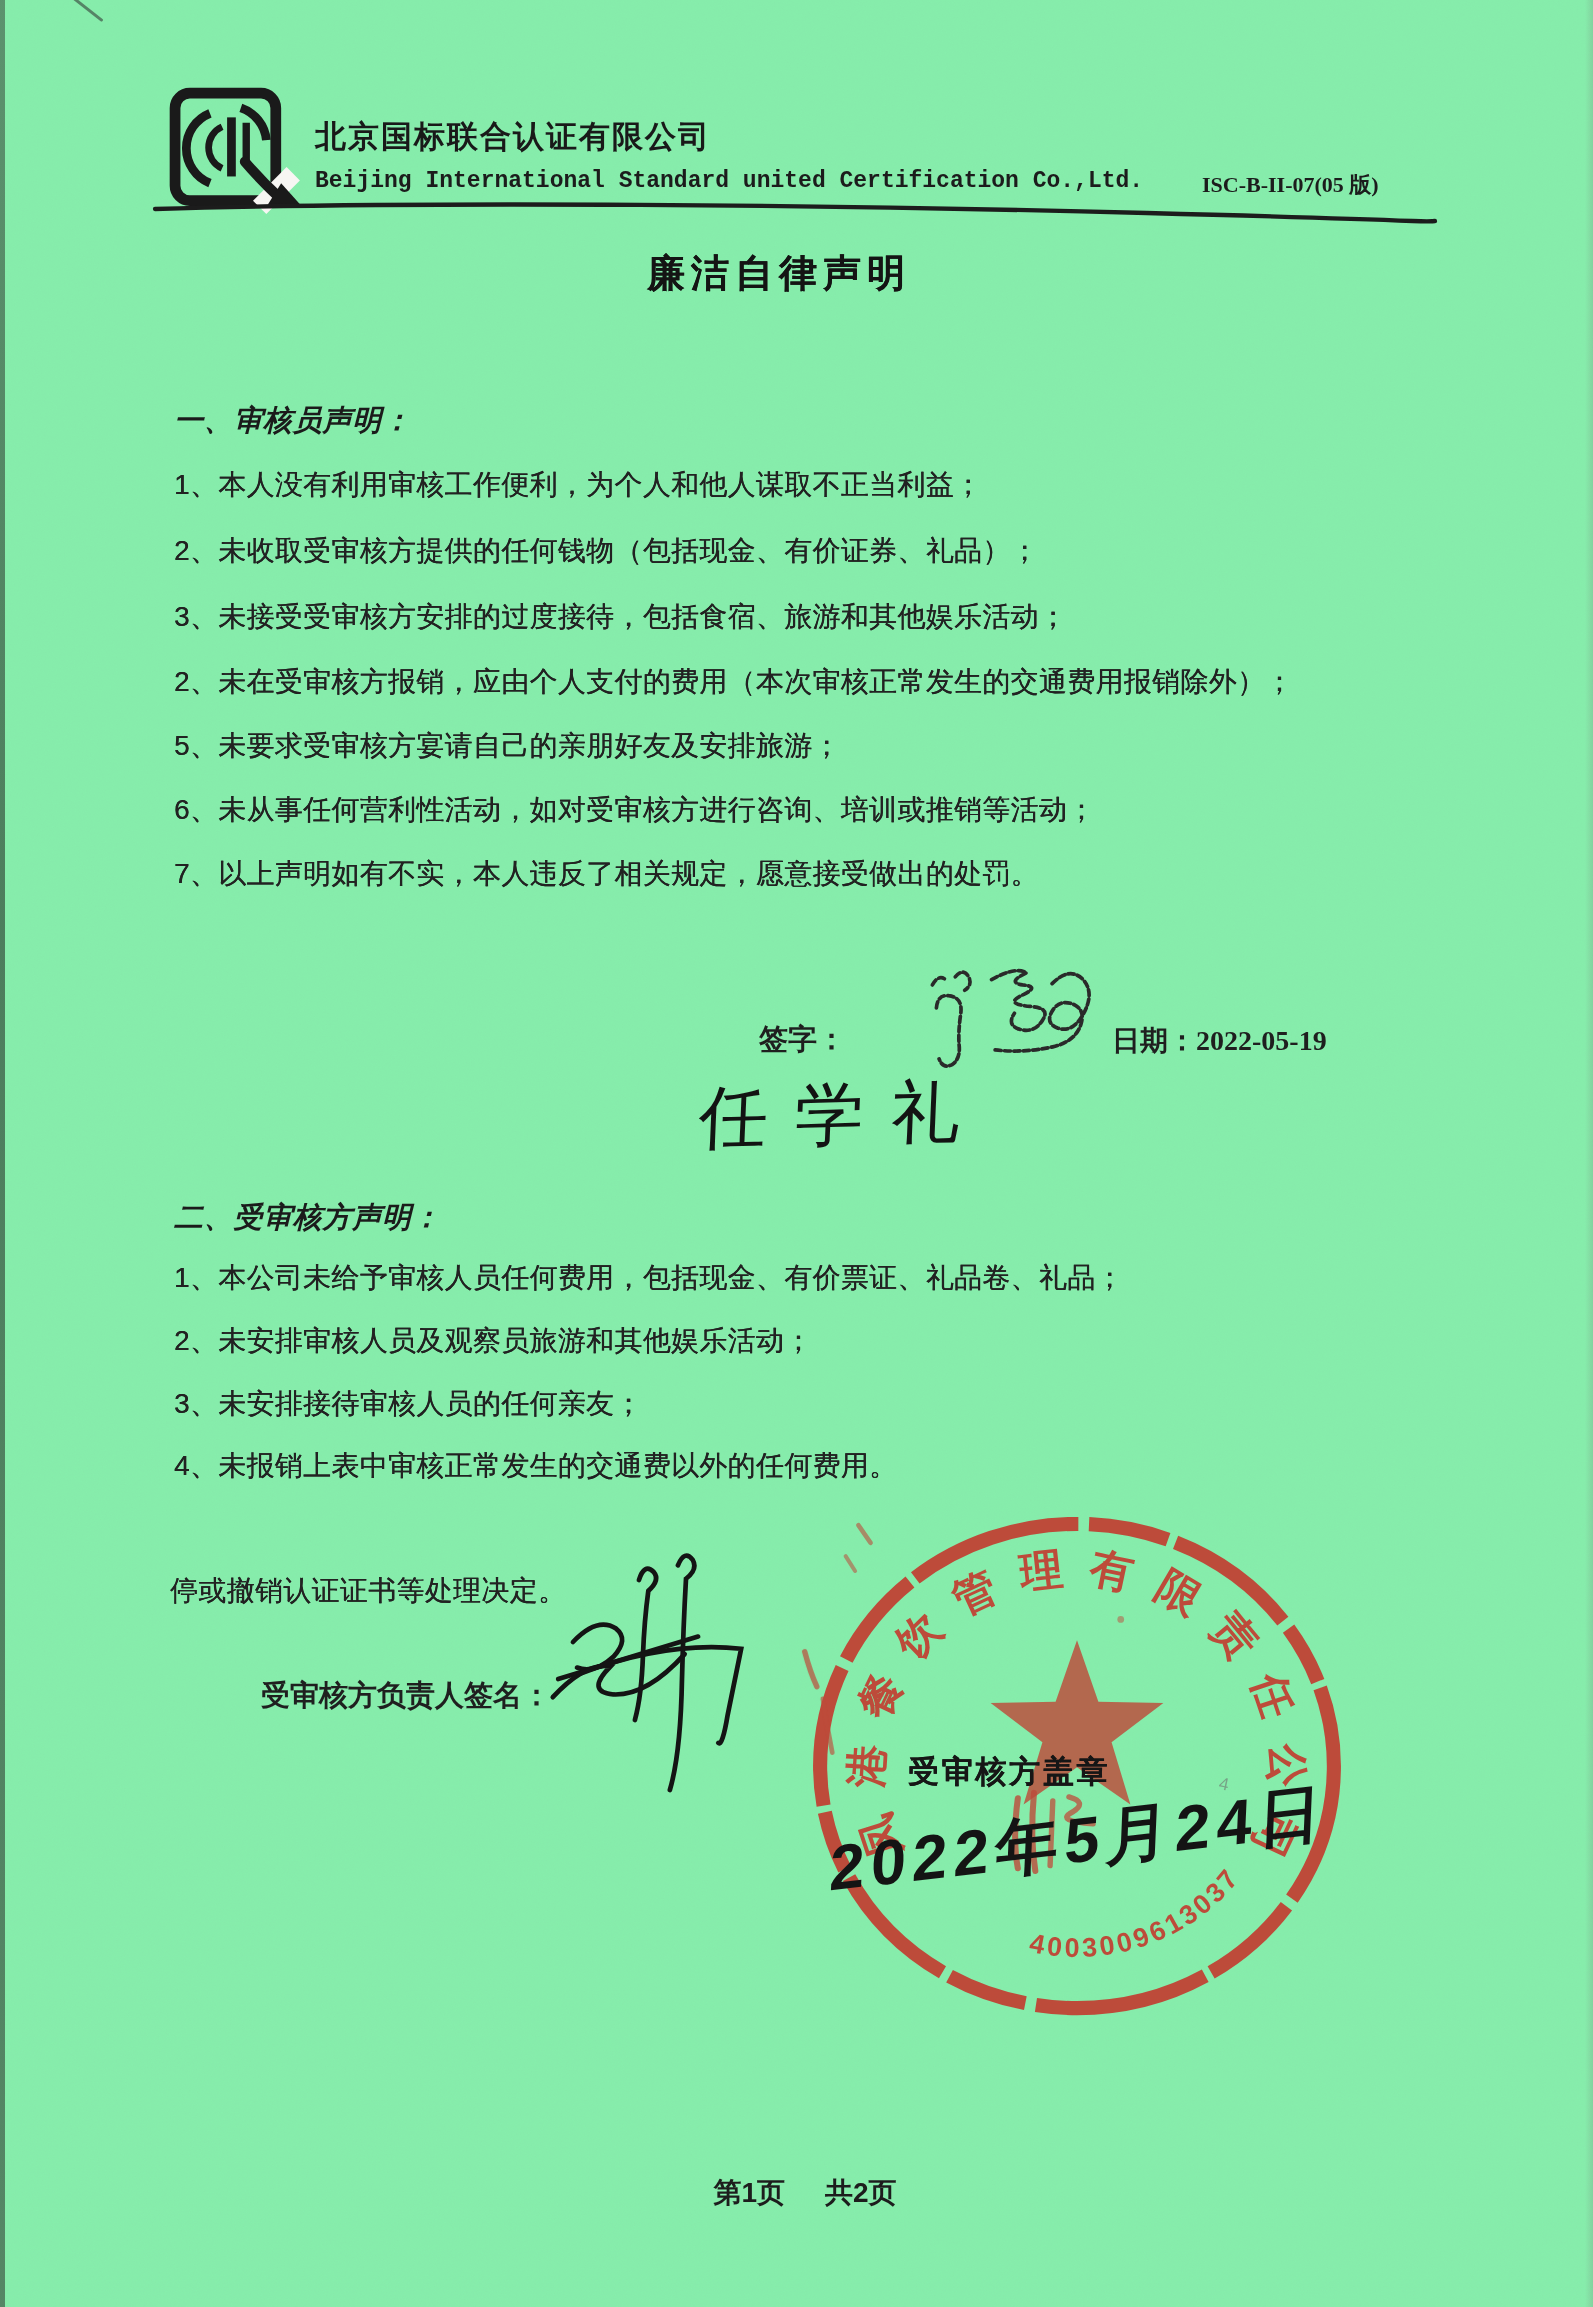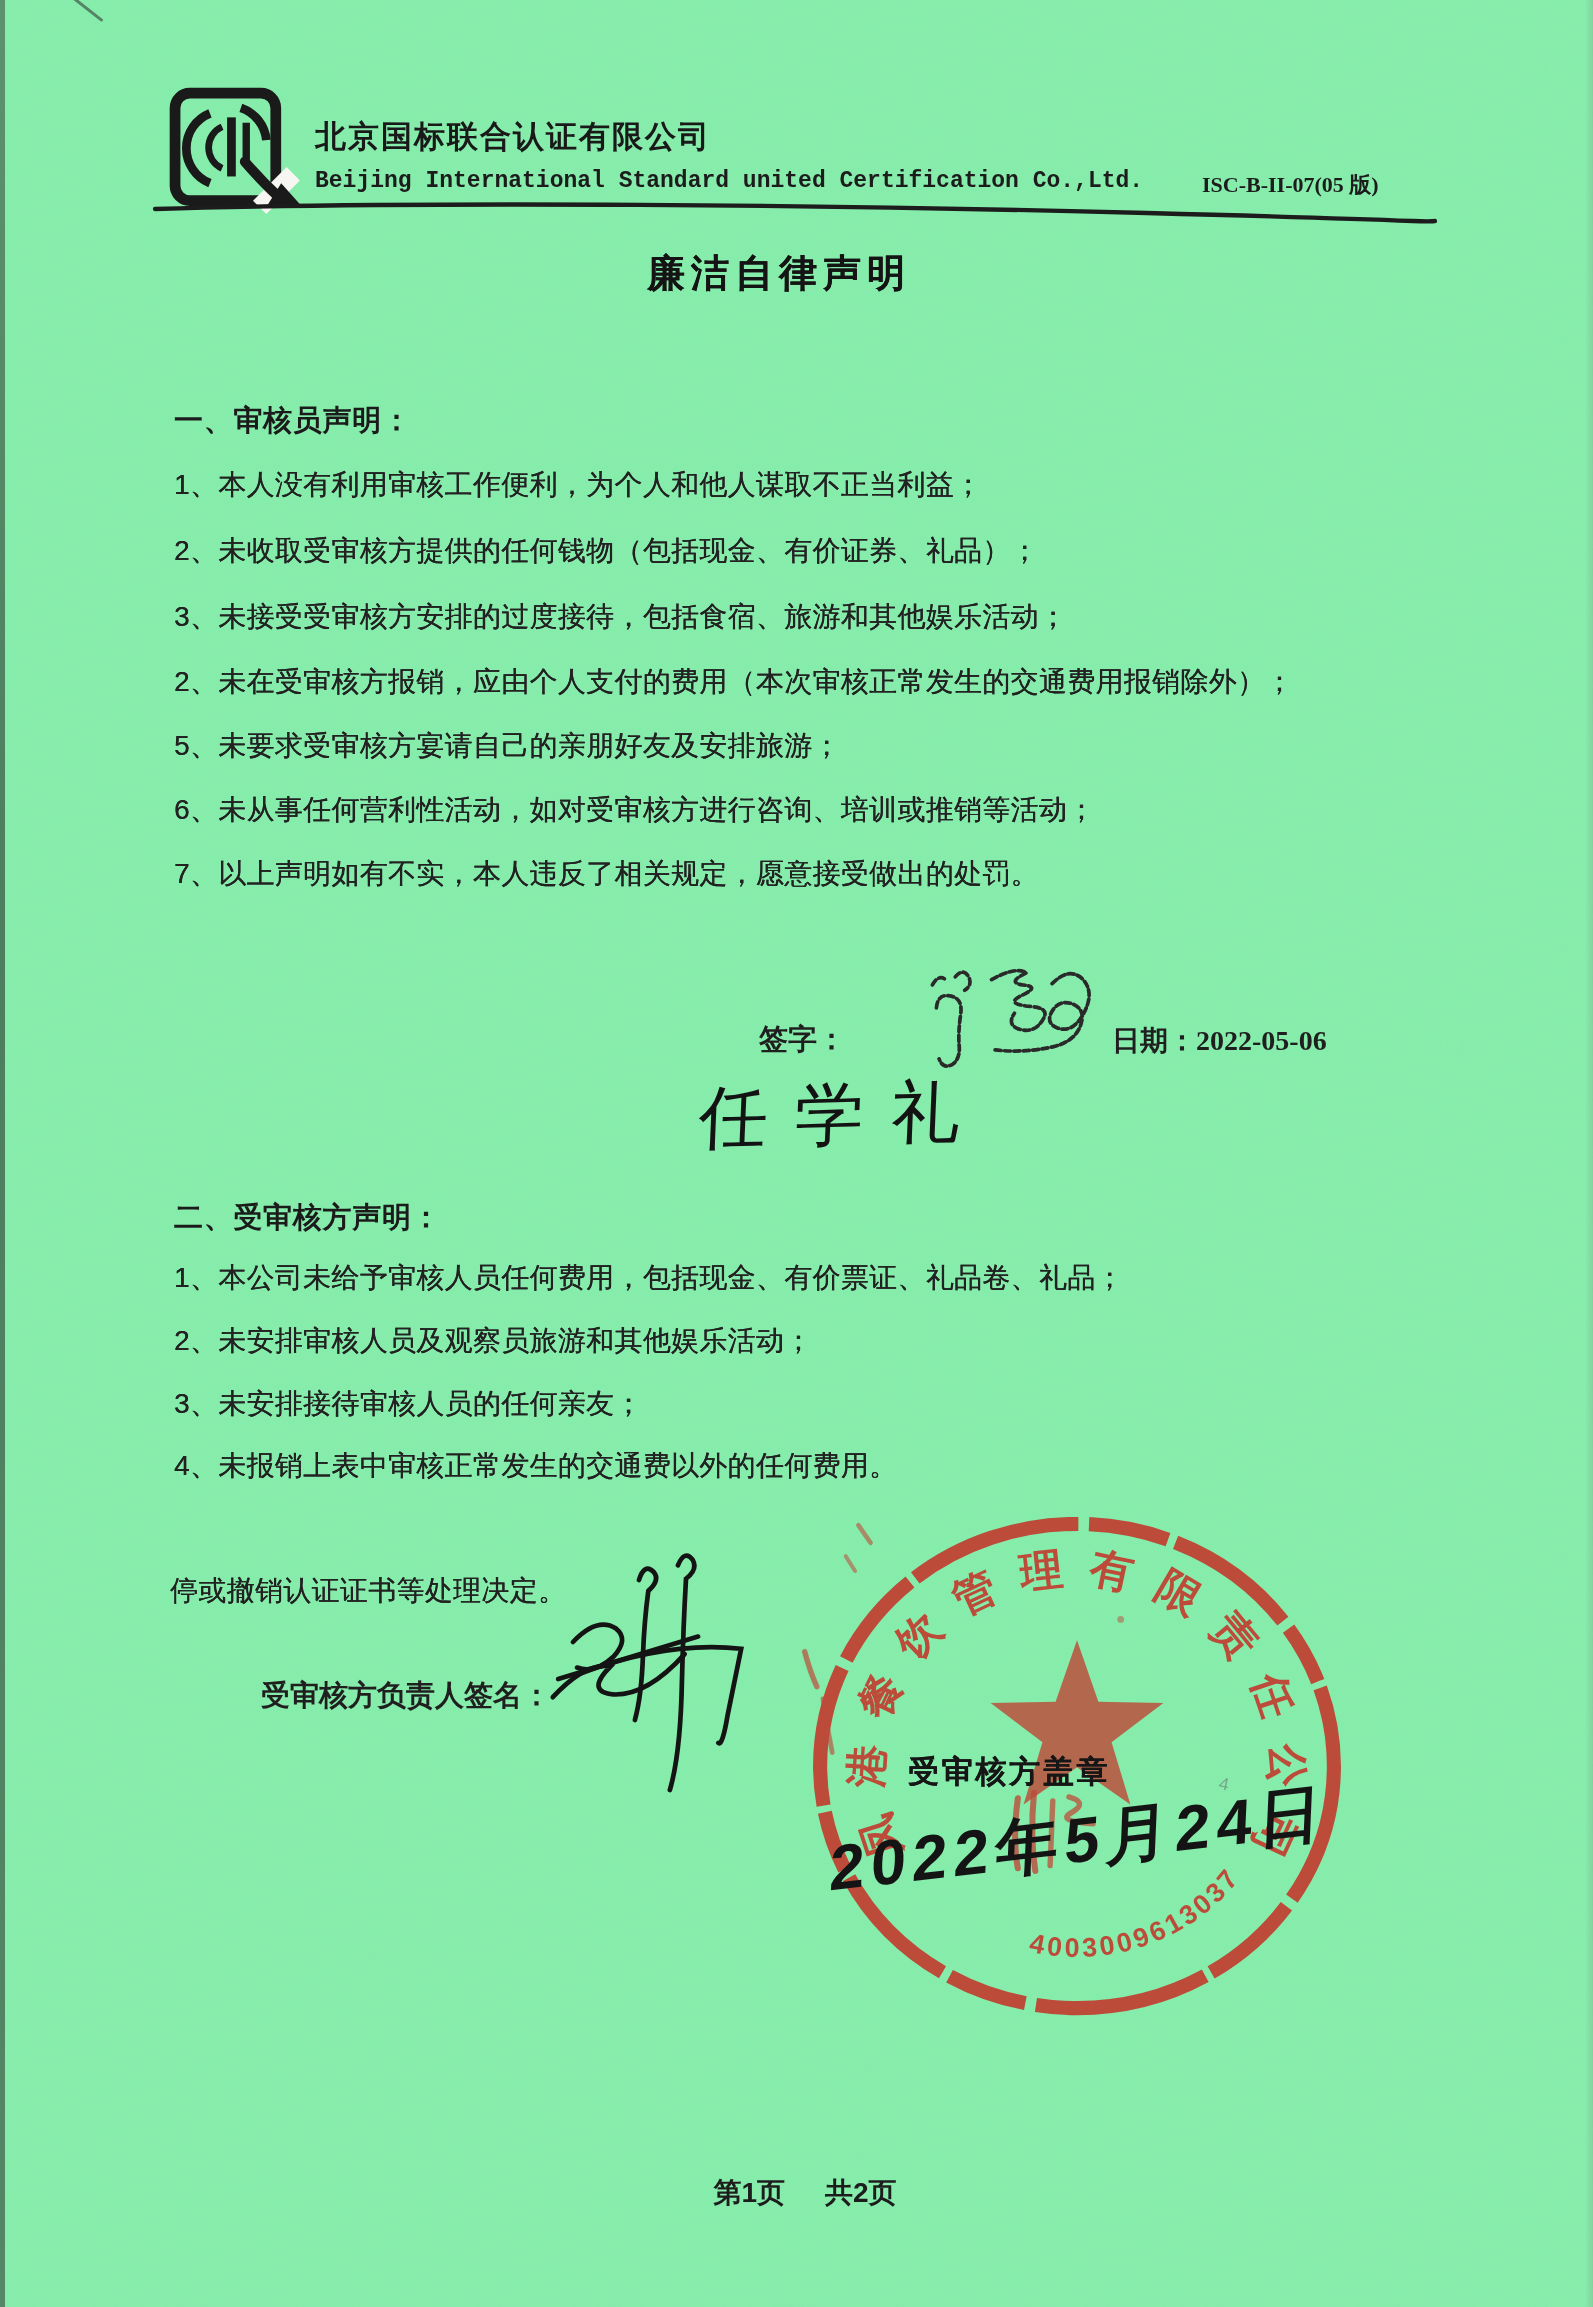--- a/index.html
+++ b/index.html
@@ -14,21 +14,21 @@
   }
   .abs{position:absolute;}
   .thick{text-shadow:0.3px 0 0 currentColor;text-align:center;}
   
   .company-cn{left:315px;top:116px;font-size:31px;font-weight:700;letter-spacing:2px;color:#191919;}
   .company-en{left:315px;top:168px;font-size:23px;font-family:"Liberation Mono", monospace;font-weight:700;color:#1c1c1c;letter-spacing:0px;}
   .doc-code{left:1202px;top:170px;font-size:22px;font-family:"Liberation Serif", serif;font-weight:600;color:#1c1c1c;}
   
   .doc-title{left:779px;top:248px;transform:translateX(-50%);font-size:38px;font-weight:800;letter-spacing:6px;color:#141414;}
   
-  .h-sec{font-size:29px;font-weight:700;color:#1b1b1b;letter-spacing:0.7px;}
+  .h-sec{font-size:29px;font-weight:700;color:#1b1b1b;letter-spacing:0.7px;font-style:italic;}
   .body-line{font-size:28px;color:#222;letter-spacing:0.3px;white-space:nowrap;}
   
   .sign-label{left:759px;top:1020px;font-size:29px;font-weight:700;text-align:center;}
   .date-row{left:1112px;top:1022px;font-size:28px;font-weight:700;}
   .date-val{font-family:"Liberation Serif", serif;font-weight:600;}
   .hand-name{
     left:699px;top:1069px;font-size:69px;font-weight:500;color:#131313;
     letter-spacing:27px;transform:rotate(-1.6deg) skewX(-4deg);white-space:nowrap;
   }
   .signer-label{left:261px;top:1676px;font-size:29px;font-weight:700;}
@@ -100,21 +100,21 @@
     <g fill="none" stroke="#2a2a2a" stroke-width="5.5" stroke-linecap="round" stroke-dasharray="9 5">
       <path d="M 30,46 q 10,-18 22,-6"></path>
       <path d="M 64,34 q 12,-14 20,0 q 6,12 -6,20"></path>
       <path d="M 36,80 q 2,-20 18,-18 q 22,2 18,28 q -4,28 -2,48 q 1,18 -10,26 q -14,8 -20,-8"></path>
       <path d="M 118,38 q 36,-20 52,-10 q -30,14 -6,18 q 26,2 2,14 q -32,14 10,18 q 30,2 18,20 q -12,20 -34,14 q -20,-6 -8,-24"></path>
       <path d="M 208,44 q 26,-26 46,-6 q 18,20 0,52 q -16,28 -38,20 q -20,-8 -6,-28 q 12,-16 32,-6 q 15,8 9,28 q -8,26 -42,34 q -46,10 -90,4"></path>
     </g>
   </svg>
 
   <div class="abs date-row">
-    <span>日期：</span><span class="date-val">2022-05-06</span>
+    <span>日期：</span><span class="date-val">2022-05-19</span>
   </div>
 
   <div class="abs hand-name">任学礼</div>
 
   <div class="abs h-sec" style="left:174px;top:1198px;">二、受审核方声明：</div>
   <div class="abs body-line thick" style="left:174px;top:1259px;">1、本公司未给予审核人员任何费用，包括现金、有价票证、礼品卷、礼品；</div>
   <div class="abs body-line thick" style="left:174px;top:1322px;">2、未安排审核人员及观察员旅游和其他娱乐活动；</div>
   <div class="abs body-line thick" style="left:174px;top:1385px;">3、未安排接待审核人员的任何亲友；</div>
   <div class="abs body-line thick" style="left:174px;top:1447px;">4、未报销上表中审核正常发生的交通费以外的任何费用。</div>
   <div class="abs body-line thick" style="left:170px;top:1572px;">停或撤销认证证书等处理决定。</div>

